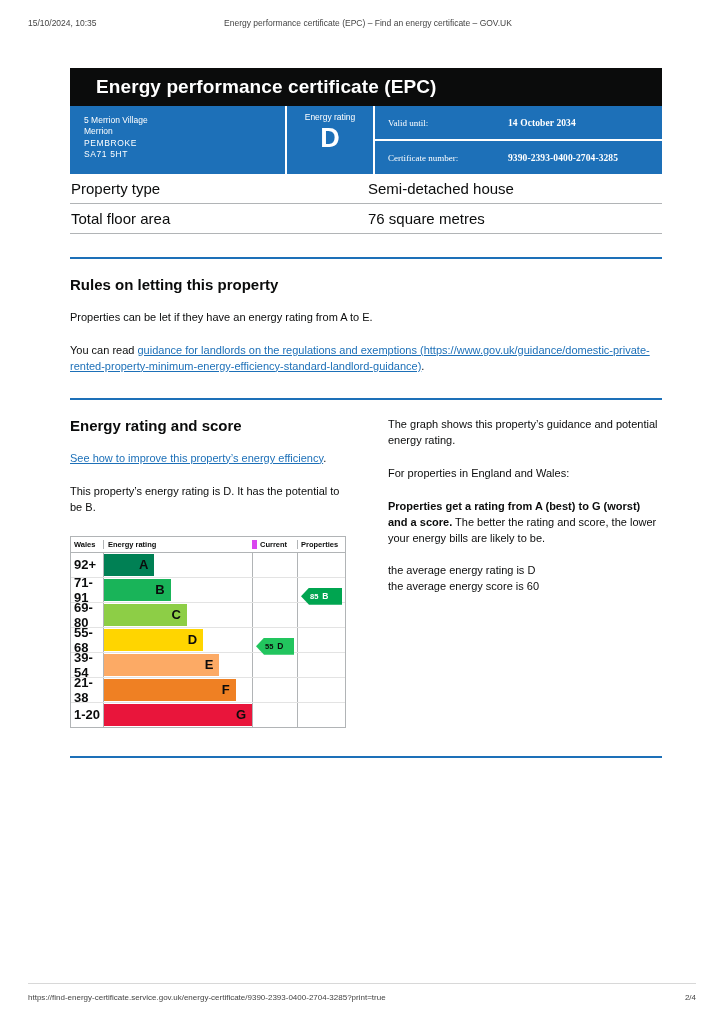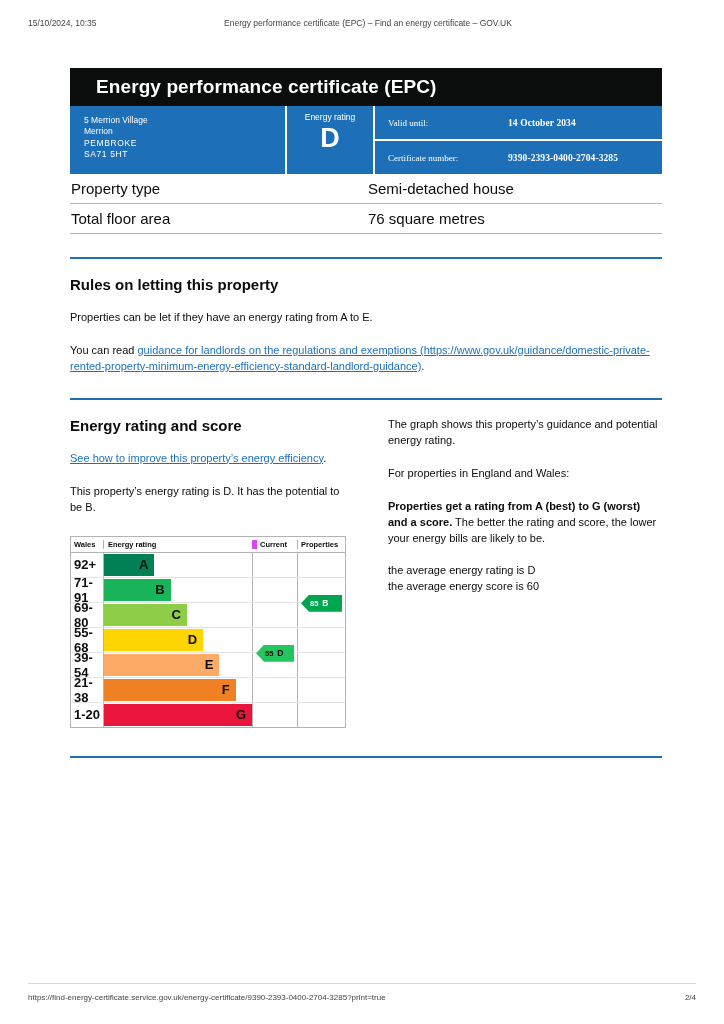--- a/index.html
+++ b/index.html
@@ -236,21 +236,21 @@
     box-sizing: border-box;
   }
   .col-potential {
     width: 48px;
     border-left: 1px solid #b1b4b6;
     position: relative;
     box-sizing: border-box;
   }
   .pointer {
     position: absolute;
-    top: 17px;
+    top: 10px;
     height: 17px;
     display: flex;
     align-items: center;
     font-weight: bold;
     font-size: 7.5px;
     color: #0b0c0c;
     padding-left: 9px;
     box-sizing: border-box;
   }
   .pointer .p-letter { margin-left: 4px; font-size: 8.5px;}

